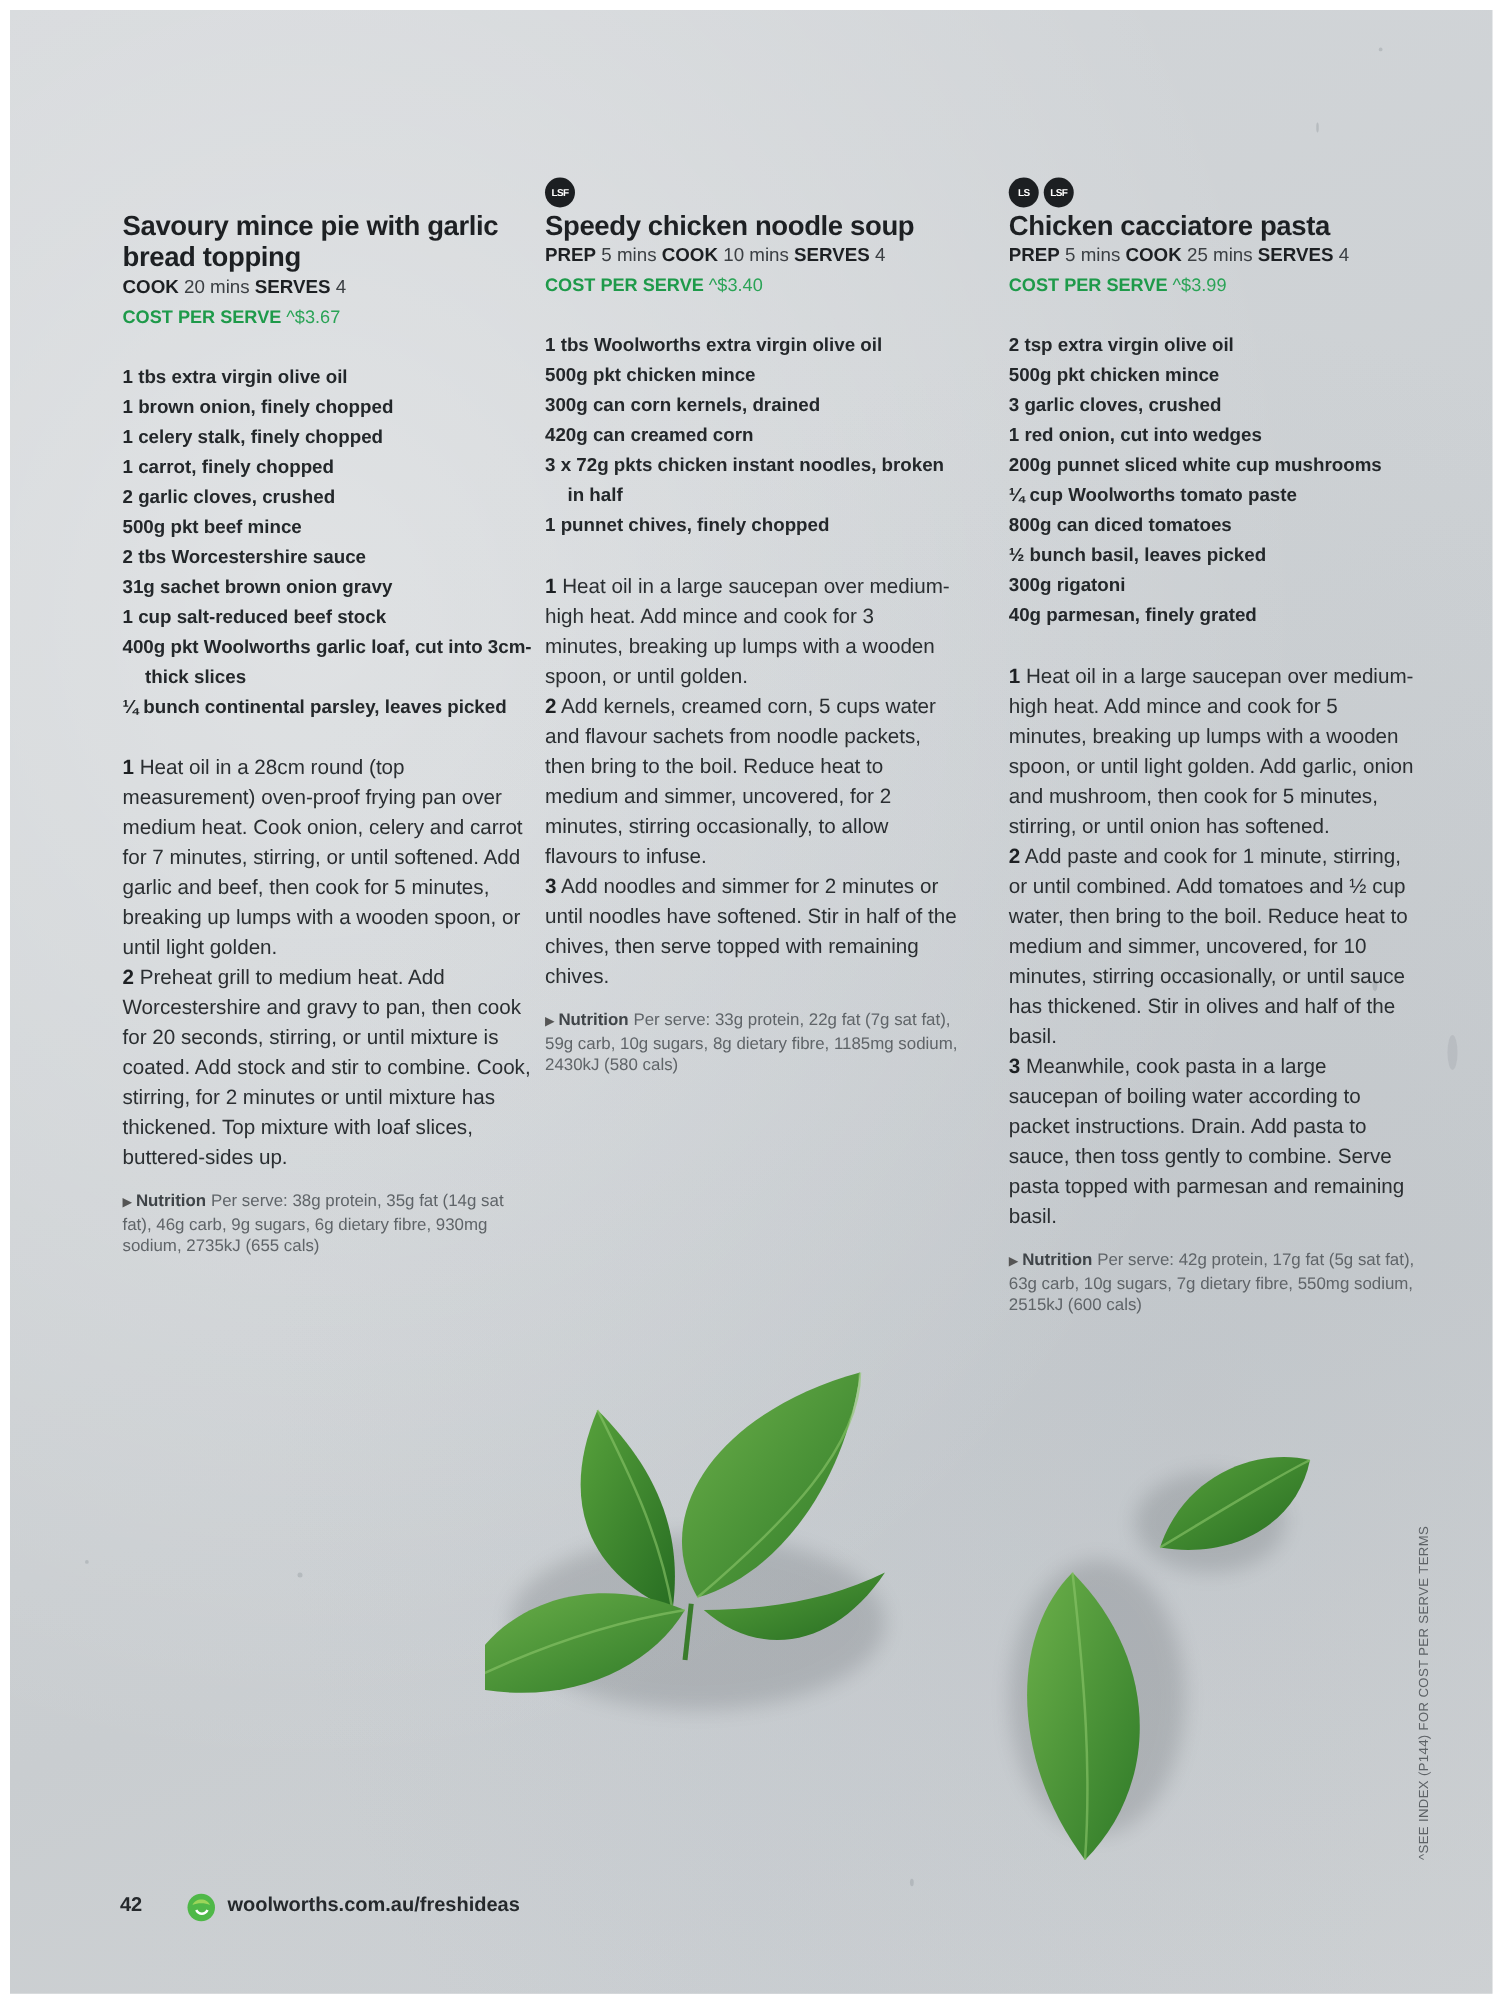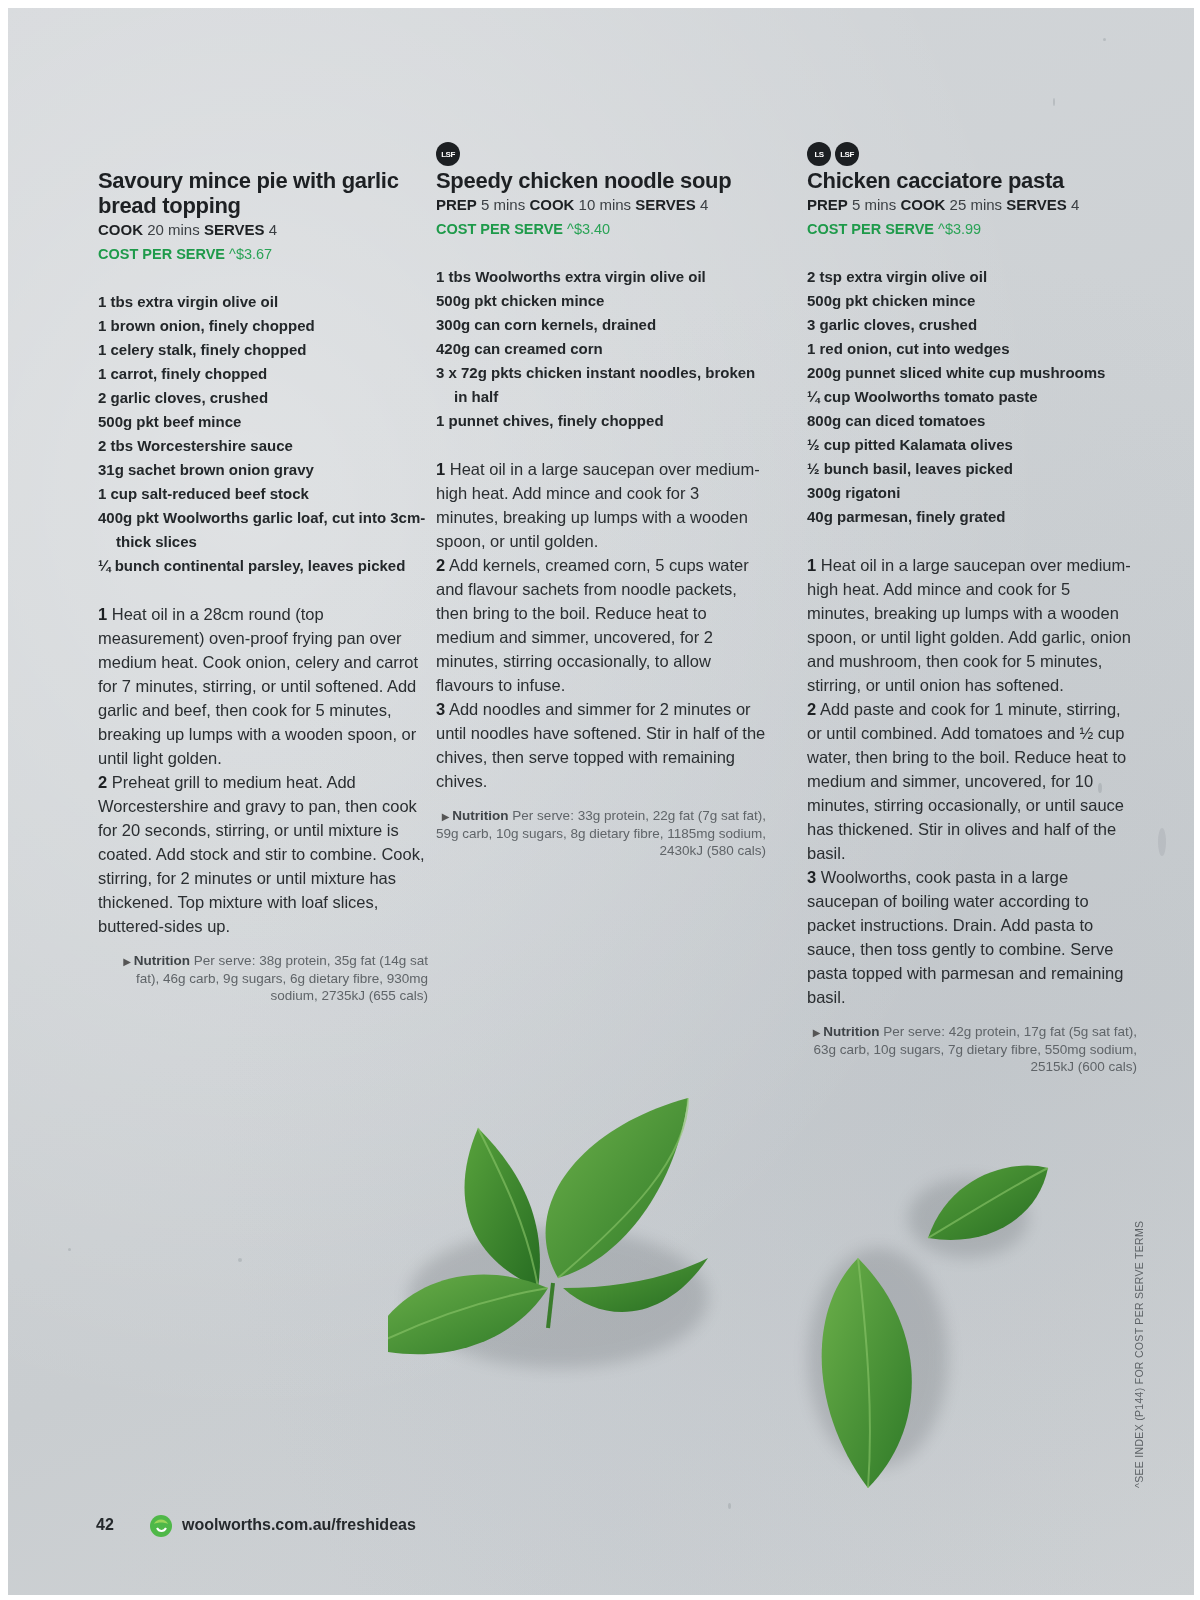--- a/index.html
+++ b/index.html
@@ -35,21 +35,21 @@
   .cost { font-size:14.5px; line-height:24px; font-weight:bold; color:#1e9a4a; }
   .cost .v { font-weight:normal; color:#2aa356; }
   .ingredients { list-style:none; margin:24px 0 0 0; padding:0; }
   .ingredients li {
     font-size:15px; font-weight:bold; line-height:24px; color:#23272a;
     padding-left:18px; text-indent:-18px;
   }
   .method { margin-top:24px; }
   .method p { margin:0; font-size:16.5px; line-height:24px; color:#2a2e31; }
   .method p b { font-weight:bold; color:#1d2023; }
-  .nutrition { margin-top:14px; font-size:13.5px; line-height:17px; color:#5f6468;text-align:right; }
+  .nutrition { margin-top:14px; font-size:13.5px; line-height:17px; color:#5f6468; }
   .nutrition b { color:#3f4448; }
   .nutrition .arrow { font-size:10px; color:#555; margin-right:3px; }
   .footer { position:absolute; left:96px; top:1512px; display:flex; align-items:center; }
   .pagenum { font-size:16px; font-weight:bold; color:#25292c; width:52px; }
   .logo { width:26px; height:26px; margin-right:8px; }
   .site { font-size:16px; font-weight:bold; color:#25292c; }
   .sidenote {
     position:absolute; left:1125px; top:1480px;
     transform-origin:0 0; transform:rotate(-90deg);
     font-size:10.5px; color:#5d6266; letter-spacing:0.3px; white-space:nowrap;
@@ -160,29 +160,28 @@
       <span class="v">^$3.99</span>
     </div>
     <ul class="ingredients">
       <li>2 tsp extra virgin olive oil</li>
       <li>500g pkt chicken mince</li>
       <li>3 garlic cloves, crushed</li>
       <li>1 red onion, cut into wedges</li>
       <li>200g punnet sliced white cup mushrooms</li>
       <li>¼ cup Woolworths tomato paste</li>
       <li>800g can diced tomatoes</li>
-      <li>½ cup pitted Kalamata olives</li>
       <li>½ bunch basil, leaves picked</li>
       <li>300g rigatoni</li>
       <li>40g parmesan, finely grated</li>
     </ul>
     <div class="method">
       <p><b>1</b> <span>Heat oil in a large saucepan over medium-high heat. Add mince and cook for 5 minutes, breaking up lumps with a wooden spoon, or until light golden. Add garlic, onion and mushroom, then cook for 5 minutes, stirring, or until onion has softened.</span></p>
       <p><b>2</b> <span>Add paste and cook for 1 minute, stirring, or until combined. Add tomatoes and ½ cup water, then bring to the boil. Reduce heat to medium and simmer, uncovered, for 10 minutes, stirring occasionally, or until sauce has thickened. Stir in olives and half of the basil.</span></p>
-      <p><b>3</b> <span>Woolworths, cook pasta in a large saucepan of boiling water according to packet instructions. Drain. Add pasta to sauce, then toss gently to combine. Serve pasta topped with parmesan and remaining basil.</span></p>
+      <p><b>3</b> <span>Meanwhile, cook pasta in a large saucepan of boiling water according to packet instructions. Drain. Add pasta to sauce, then toss gently to combine. Serve pasta topped with parmesan and remaining basil.</span></p>
     </div>
     <div class="nutrition">
       <span class="arrow">▶</span><b>Nutrition</b>
       <span>Per serve: 42g protein, 17g fat (5g sat fat), 63g carb, 10g sugars, 7g dietary fibre, 550mg sodium, 2515kJ (600 cals)</span>
     </div>
   </div>
 
   <svg class="basil" viewBox="0 0 720 420">
     <defs>
       <linearGradient id="lg1" x1="0" y1="0" x2="1" y2="1">

